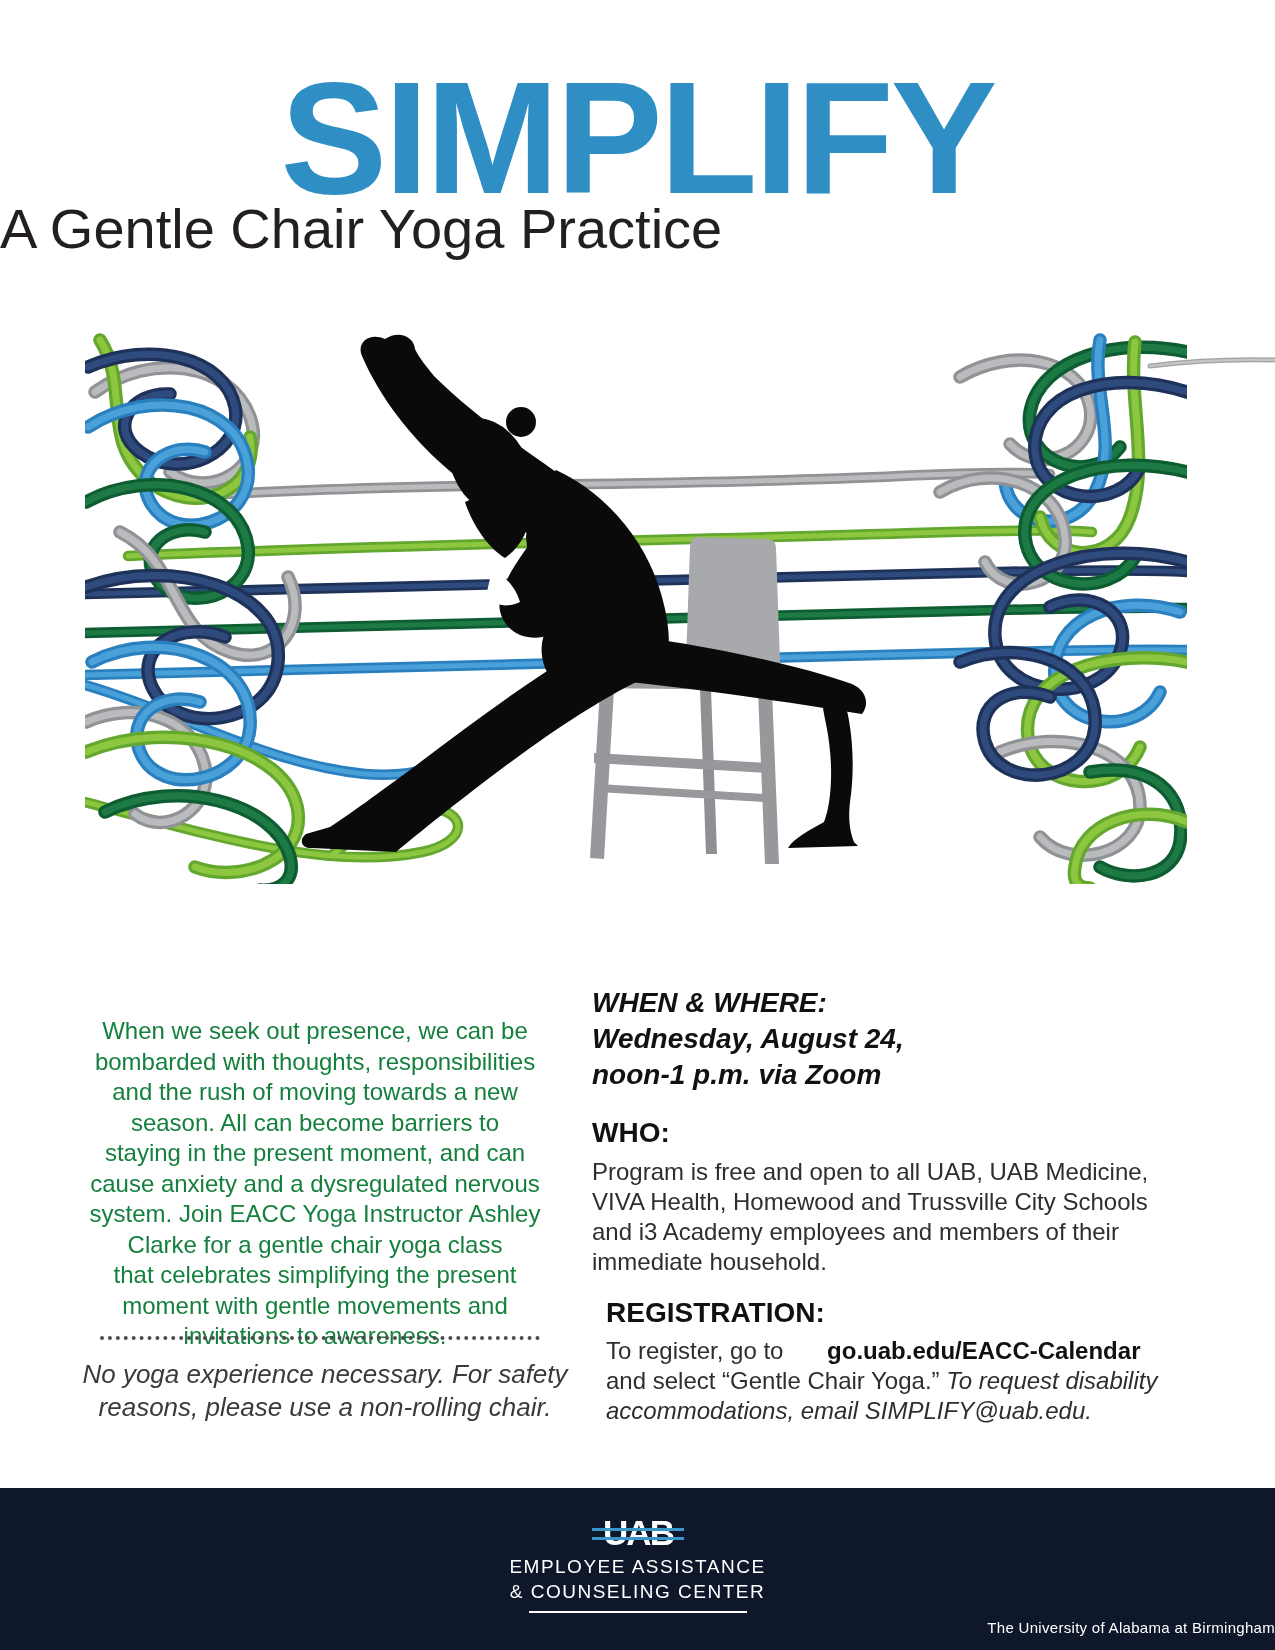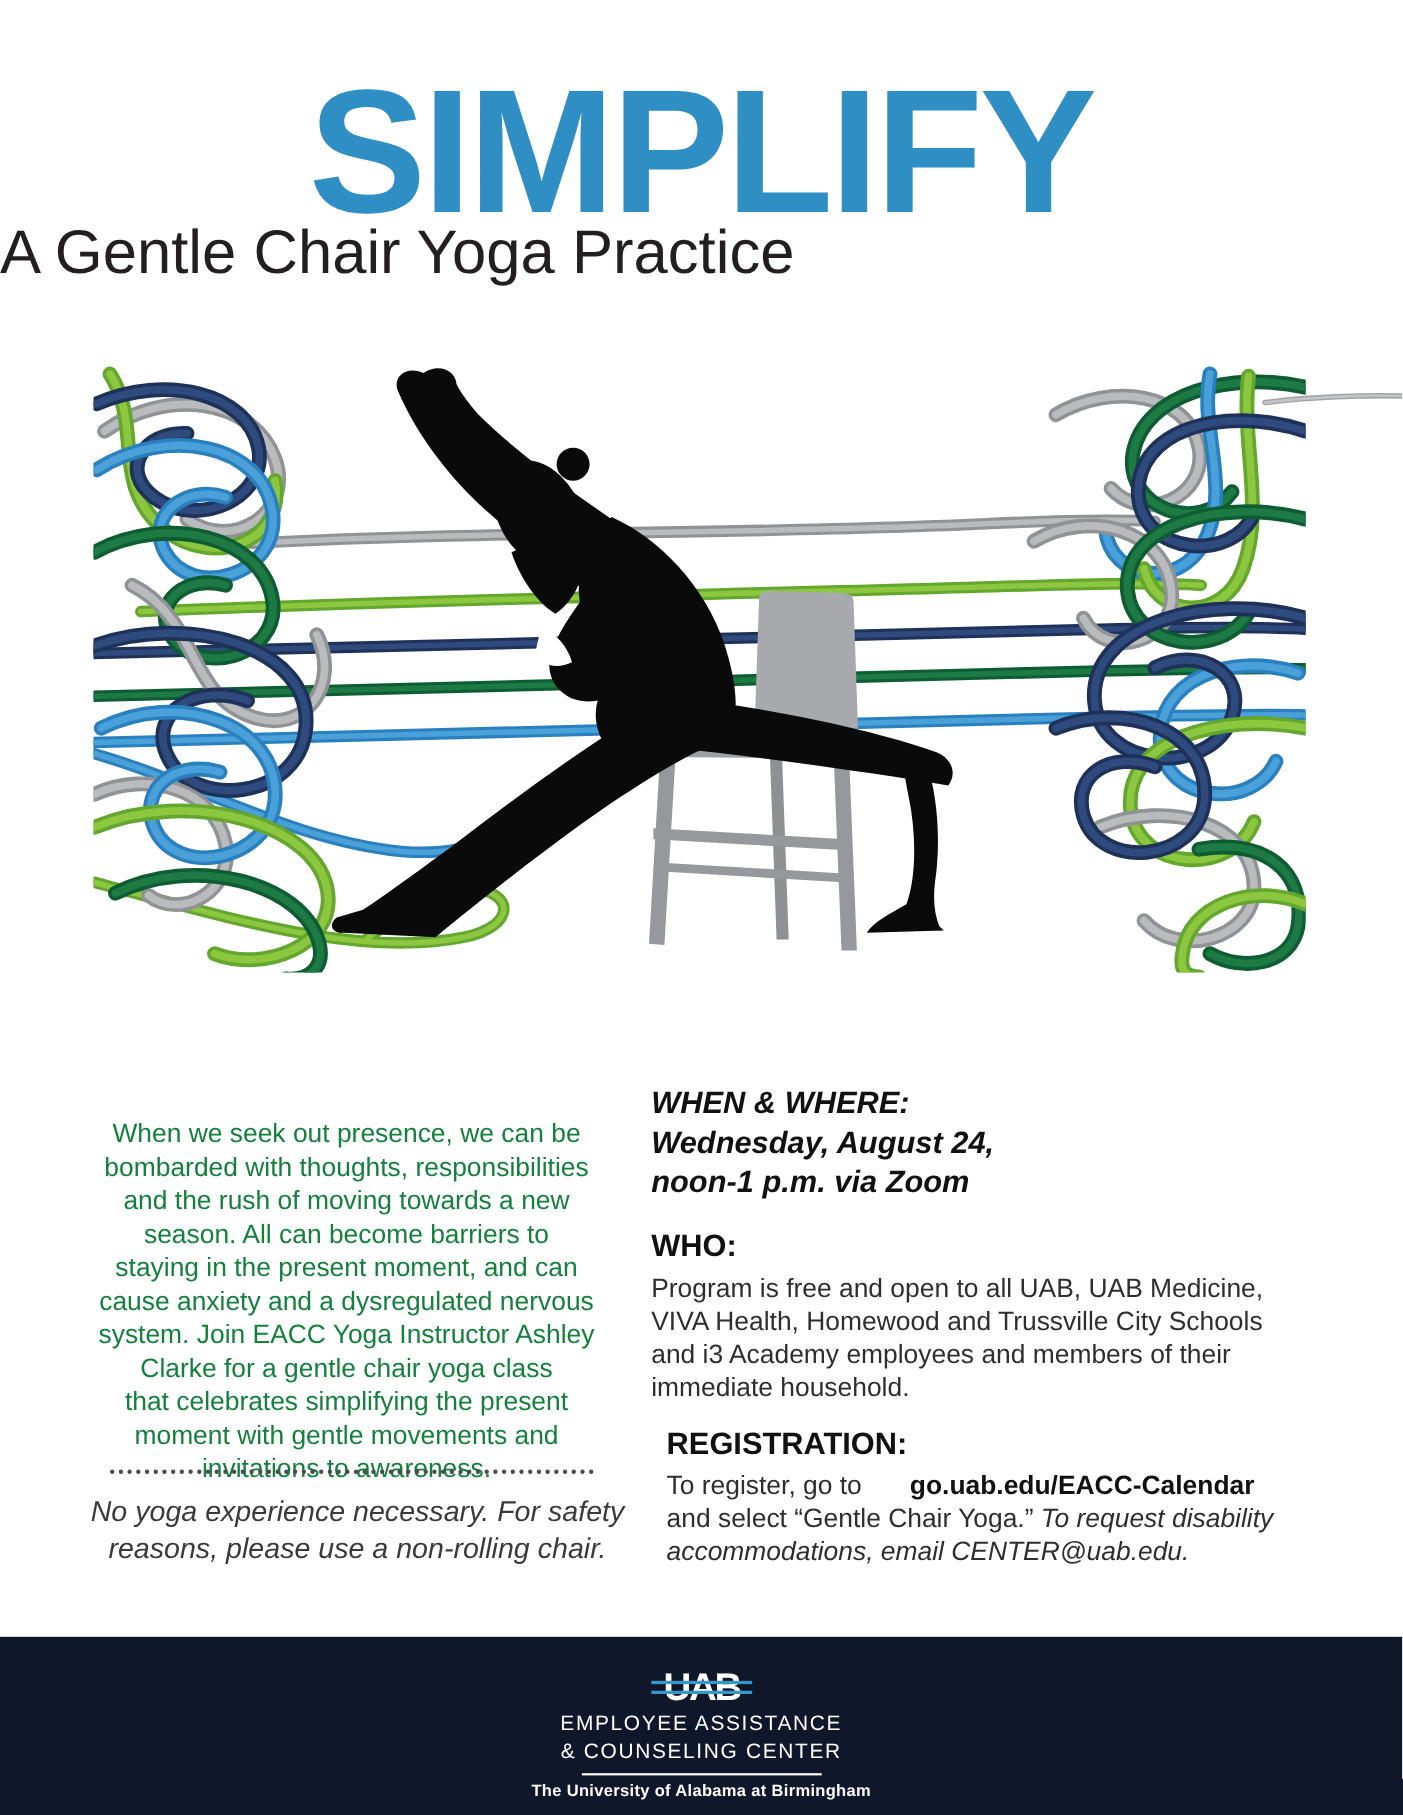--- a/index.html
+++ b/index.html
@@ -29,21 +29,21 @@
   .who .rcol-body{margin-top:7px;}
   .reg{left:606px;top:1296px;width:620px;}
   .reg-body{margin-top:6px;font-size:24px;line-height:30px;color:#2E2E2E;}
   .reg-body b{color:#111111;margin-left:37px;}
   .reg-body i{font-style:italic;}
 
   .footer{left:0;top:1488px;width:1275px;height:162px;background:#0f172a;text-align:center;color:#ffffff;}
   .footer-logo{margin-top:30px;}
   .org-line{font-size:19px;line-height:25px;letter-spacing:1.5px;font-weight:400;}
   .footer-rule{width:218px;height:2px;background:#ffffff;margin:7px auto 6px auto;}
-  .tagline{font-size:15px;line-height:18px;font-weight:bold;letter-spacing:0.3px;}
+  .tagline{font-size:15px;line-height:18px;font-weight:normal;letter-spacing:0.3px;text-align:right;}
 
   
   .cord{fill:none;stroke:var(--e);stroke-width:13.5;stroke-linecap:round;}
   .cord-core{fill:none;stroke:var(--c);stroke-width:7;stroke-linecap:round;}
   .cord.thin{stroke-width:10.5;}
   .cord-core.thin{stroke-width:5;}
   .cord.hair{stroke-width:5;}
   .cord-core.hair{stroke-width:2.5;}
 </style>
 </head>
@@ -193,21 +193,21 @@
 VIVA Health, Homewood and Trussville City Schools
 and i3 Academy employees and members of their
 immediate household.</div>
   </div>
 
   <div class="abs reg">
     <div class="rcol-head">REGISTRATION:</div>
     <div class="reg-body">
       <span>To register, go to </span><b>go.uab.edu/EACC-Calendar</b><br>
       <span>and select “Gentle Chair Yoga.” </span><i>To request disability</i><br>
-      <i>accommodations, email CENTER@uab.edu.</i>
+      <i>accommodations, email SIMPLIFY@uab.edu.</i>
     </div>
   </div>
 
   <div class="abs footer">
     <svg class="footer-logo" width="92" height="32" viewBox="0 0 92 32">
       <text x="46" y="27" text-anchor="middle" font-family="Liberation Sans, sans-serif" font-size="35" font-weight="bold" letter-spacing="-2" fill="#ffffff">UAB</text>
       <rect x="0" y="10" width="92" height="3" fill="#3996C9"></rect>
       <rect x="0" y="19" width="92" height="3" fill="#3996C9"></rect>
     </svg>
     <div class="org-line">EMPLOYEE ASSISTANCE</div>

